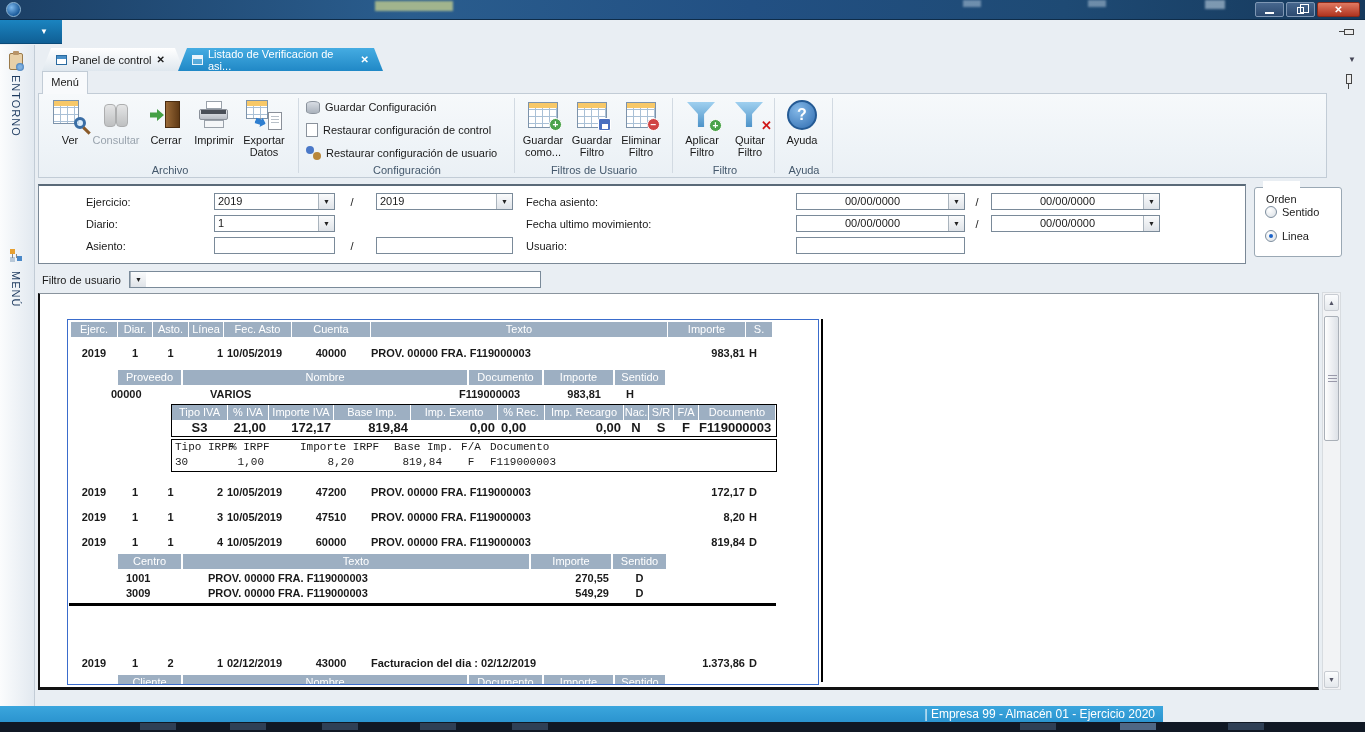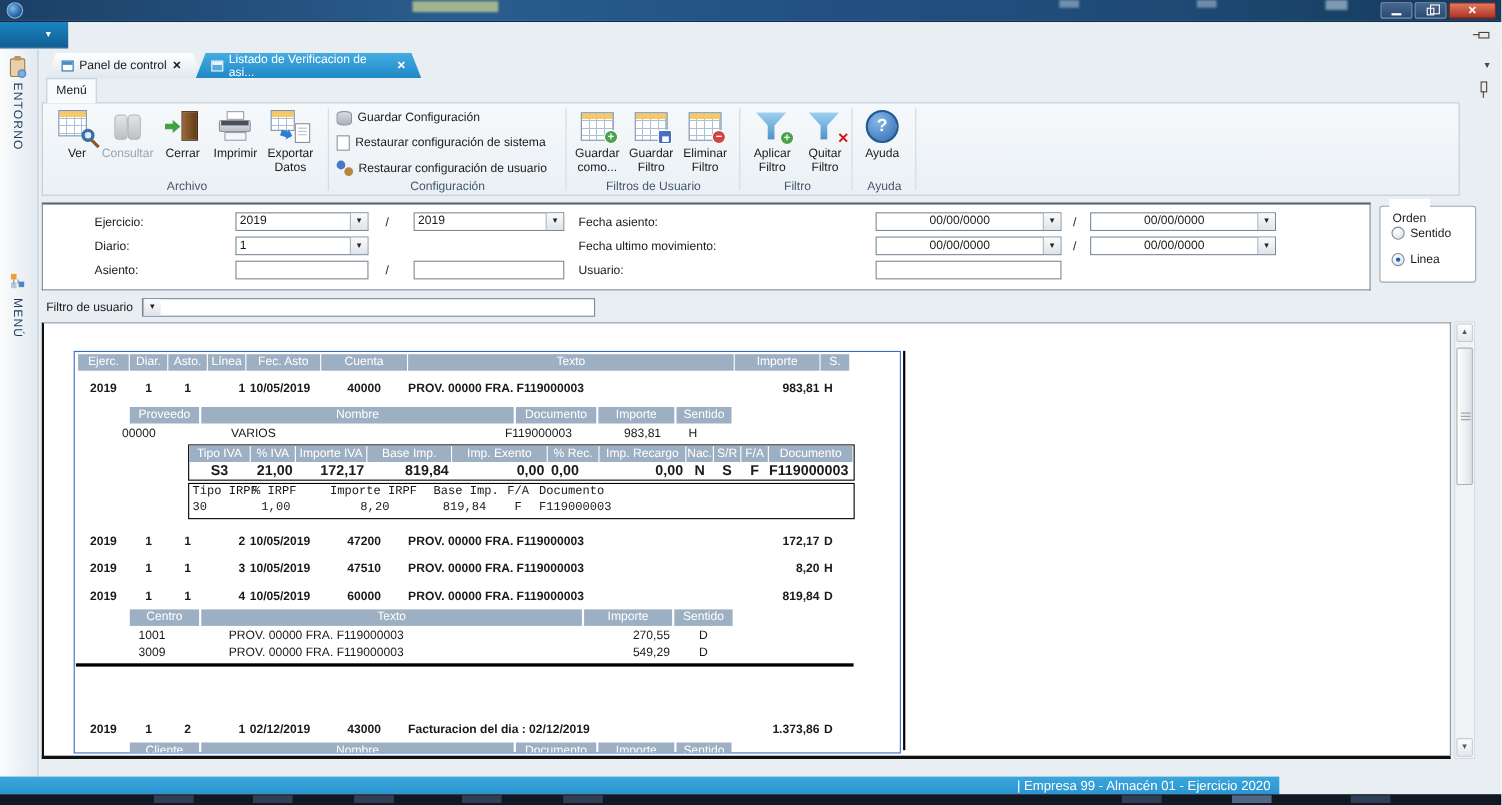--- a/index.html
+++ b/index.html
@@ -170,21 +170,21 @@
   .g-prov { display:grid; grid-template-columns:63px 284px 73px 69px 50px; column-gap:2px; }
   .g-iva  { display:grid; grid-template-columns:55px 40px 64px 76px 86px 46px 78px 24px 24px 24px 76px; column-gap:1px; }
   .g-irpf { display:grid; grid-template-columns:58px 48px 92px 82px 38px 120px; }
   .g-cent { display:grid; grid-template-columns:63px 346px 80px 53px; column-gap:2px; }
 
   .hrow { position:absolute; height:15px; }
   .hrow .c { background:#9dafc2; color:#fff; font-size:11px; line-height:15px; text-align:center;
     white-space:nowrap; overflow:hidden; }
   .mrow { position:absolute; height:13px; font-weight:bold; }
   .mrow .c, .prow .c { font-size:11px; line-height:13px; white-space:nowrap; }
-  .prow { position:absolute; height:13px; font-weight:normal; }
+  .prow { position:absolute; height:13px; font-weight:bold; }
   .ce { text-align:center; } .cr { text-align:right; } .cl { text-align:left; }
   .padl { padding-left:3px; } .padr { padding-right:2px; }
   .ivabox, .irpfbox { position:absolute; left:103px; width:606px; height:33px; border:1px solid #000; background:#fff; }
   .ivabox .hd { height:15px; }
   .ivabox .rw { height:16px; font-weight:bold; line-height:16px; }
   .ivabox .rw span { line-height:16px; font-size:13px; white-space:nowrap; }
   .irpfbox .hd2 { height:15px; line-height:15px; }
   .irpfbox .hd2 span, .irpfbox .rw2 span { font-size:11px; line-height:15px; white-space:nowrap; }
   .blackline { position:absolute; left:1px; width:707px; height:3px; background:#000; }
 
@@ -318,21 +318,21 @@
     <div class="blabel">Exportar Datos</div>
   </div>
   <div class="glabel" style="left:6px;width:250px;">Archivo</div>
 
   <div class="cfgrow" style="top:5px;">
     <span class="cfg-db"></span>
     <span>Guardar Configuración</span>
   </div>
   <div class="cfgrow" style="top:28px;">
     <span class="cfg-doc"></span>
-    <span>Restaurar configuración de sistema</span>
+    <span>Restaurar configuración de control</span>
   </div>
   <div class="cfgrow" style="top:51px;">
     <span class="cfg-users"></span>
     <span>Restaurar configuración de usuario</span>
   </div>
   <div class="glabel" style="left:262px;width:212px;">Configuración</div>
 
   <div class="bigbtn" style="left:479px;">
     <div class="ico-wrap">
       <div class="tbl">

